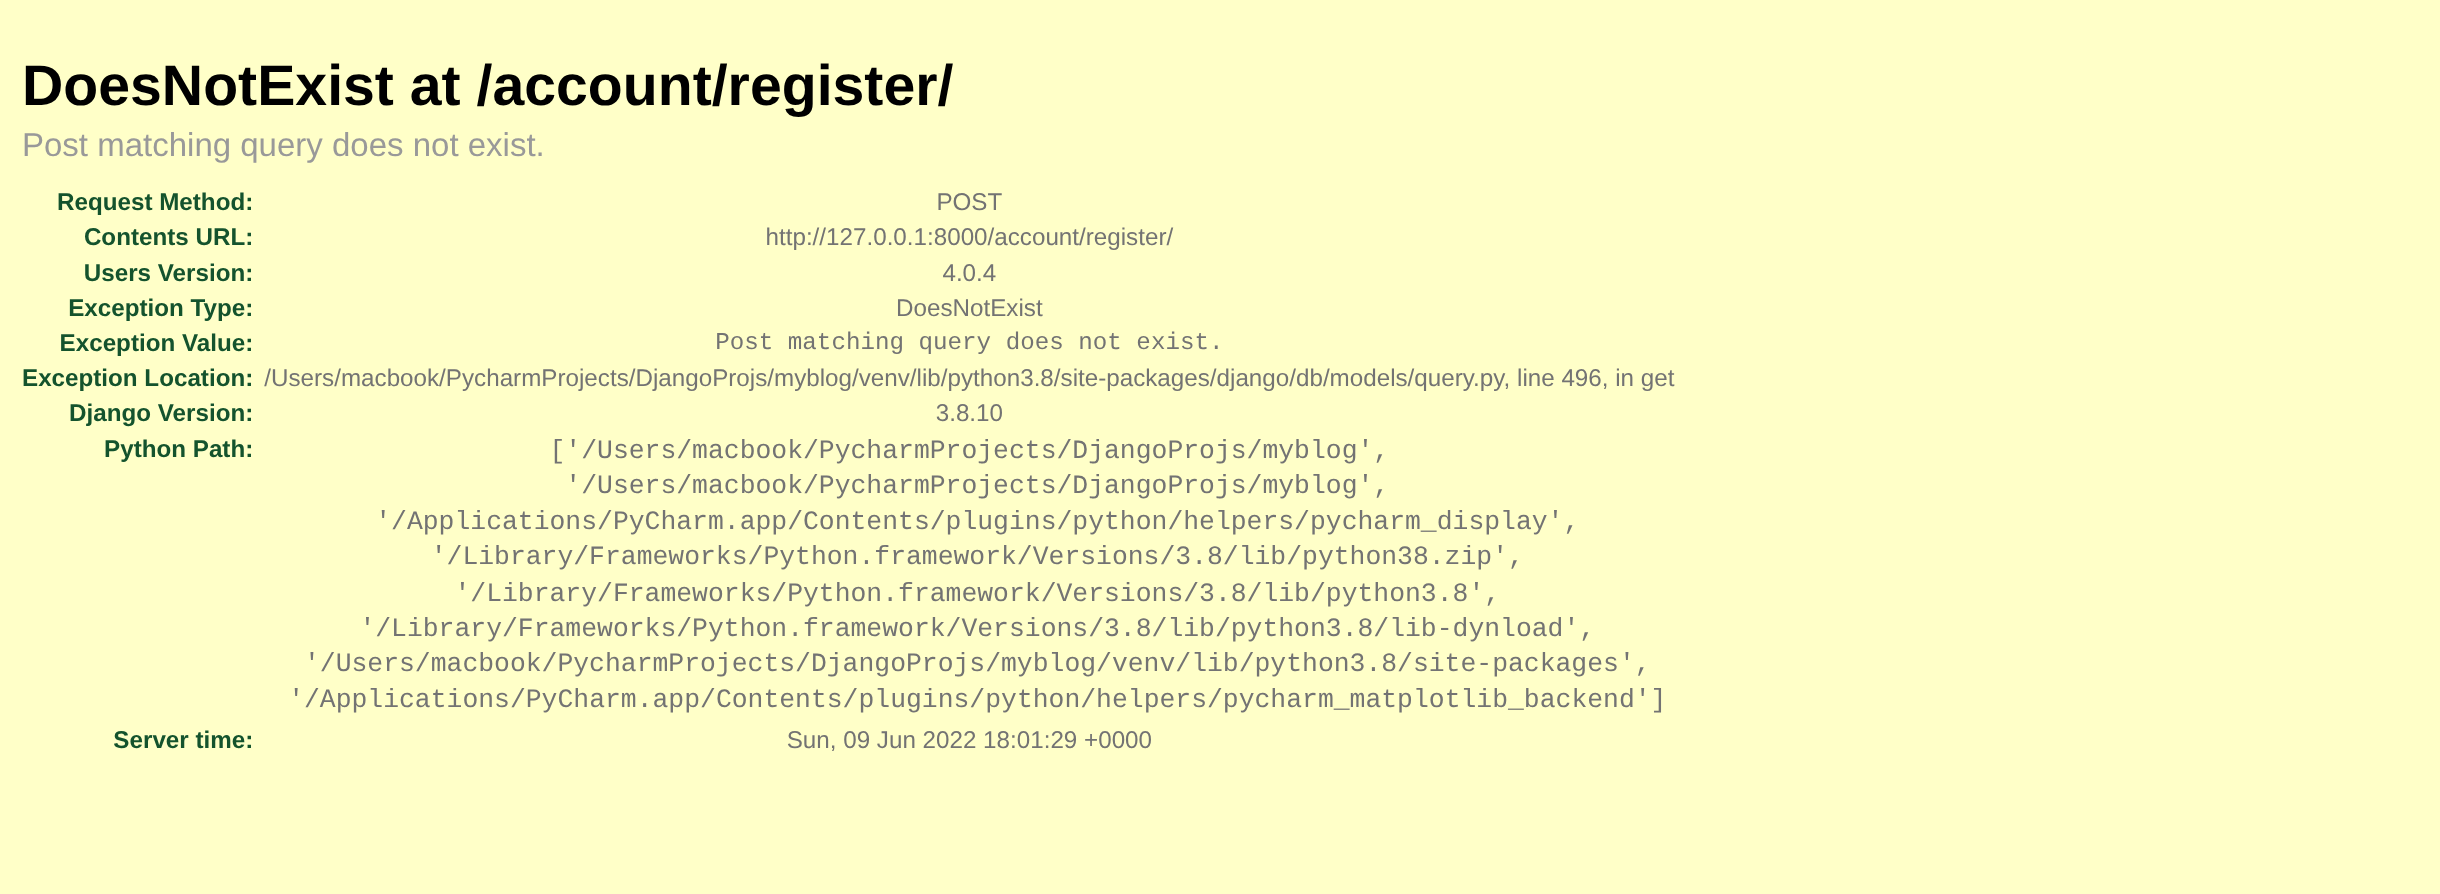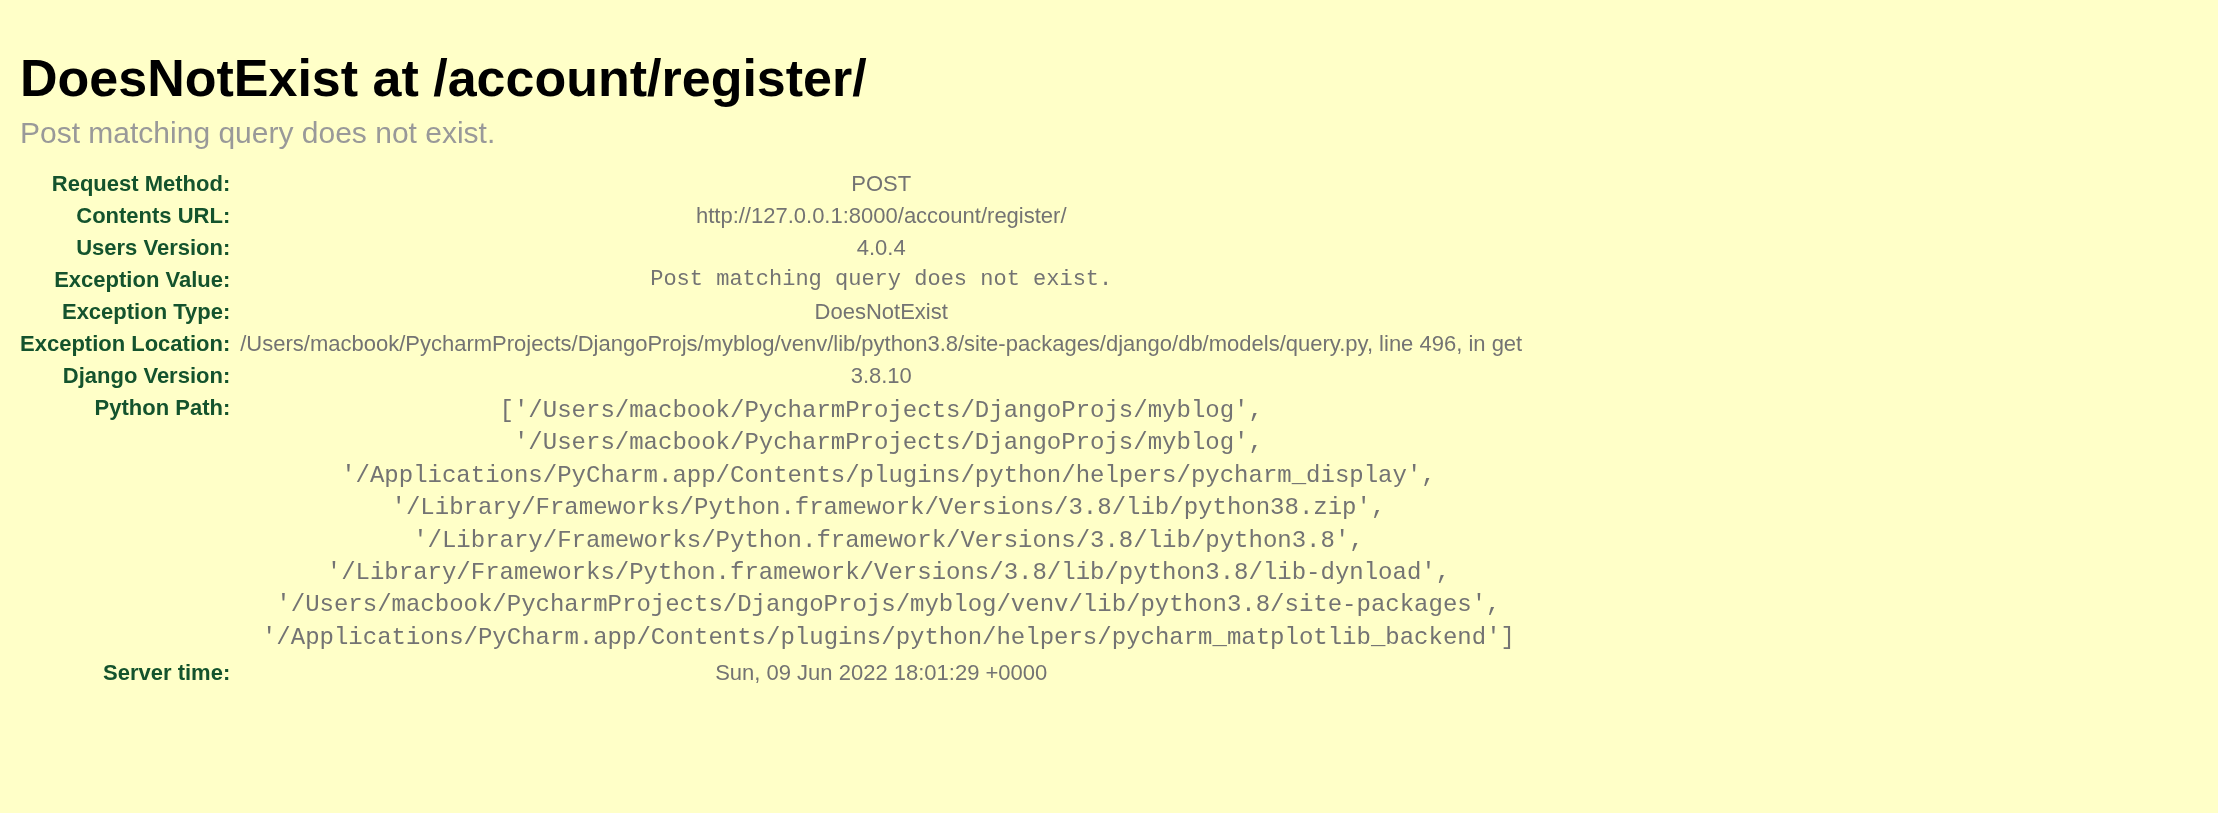--- a/index.html
+++ b/index.html
@@ -71,26 +71,26 @@
       </tr>
       <tr>
         <th>Contents URL:</th>
         <td>http://127.0.0.1:8000/account/register/</td>
       </tr>
       <tr>
         <th>Users Version:</th>
         <td>4.0.4</td>
       </tr>
       <tr>
+        <th>Exception Type:</th>
+        <td>DoesNotExist</td>
+      </tr>
+      <tr>
         <th>Exception Value:</th>
         <td class="mono">Post matching query does not exist.</td>
-      </tr>
-      <tr>
-        <th>Exception Type:</th>
-        <td>DoesNotExist</td>
       </tr>
       <tr>
         <th>Exception Location:</th>
         <td>/Users/macbook/PycharmProjects/DjangoProjs/myblog/venv/lib/python3.8/site-packages/django/db/models/query.py, line 496, in get</td>
       </tr>
       <tr>
         <th>Django Version:</th>
         <td>3.8.10</td>
       </tr>
       <tr>

